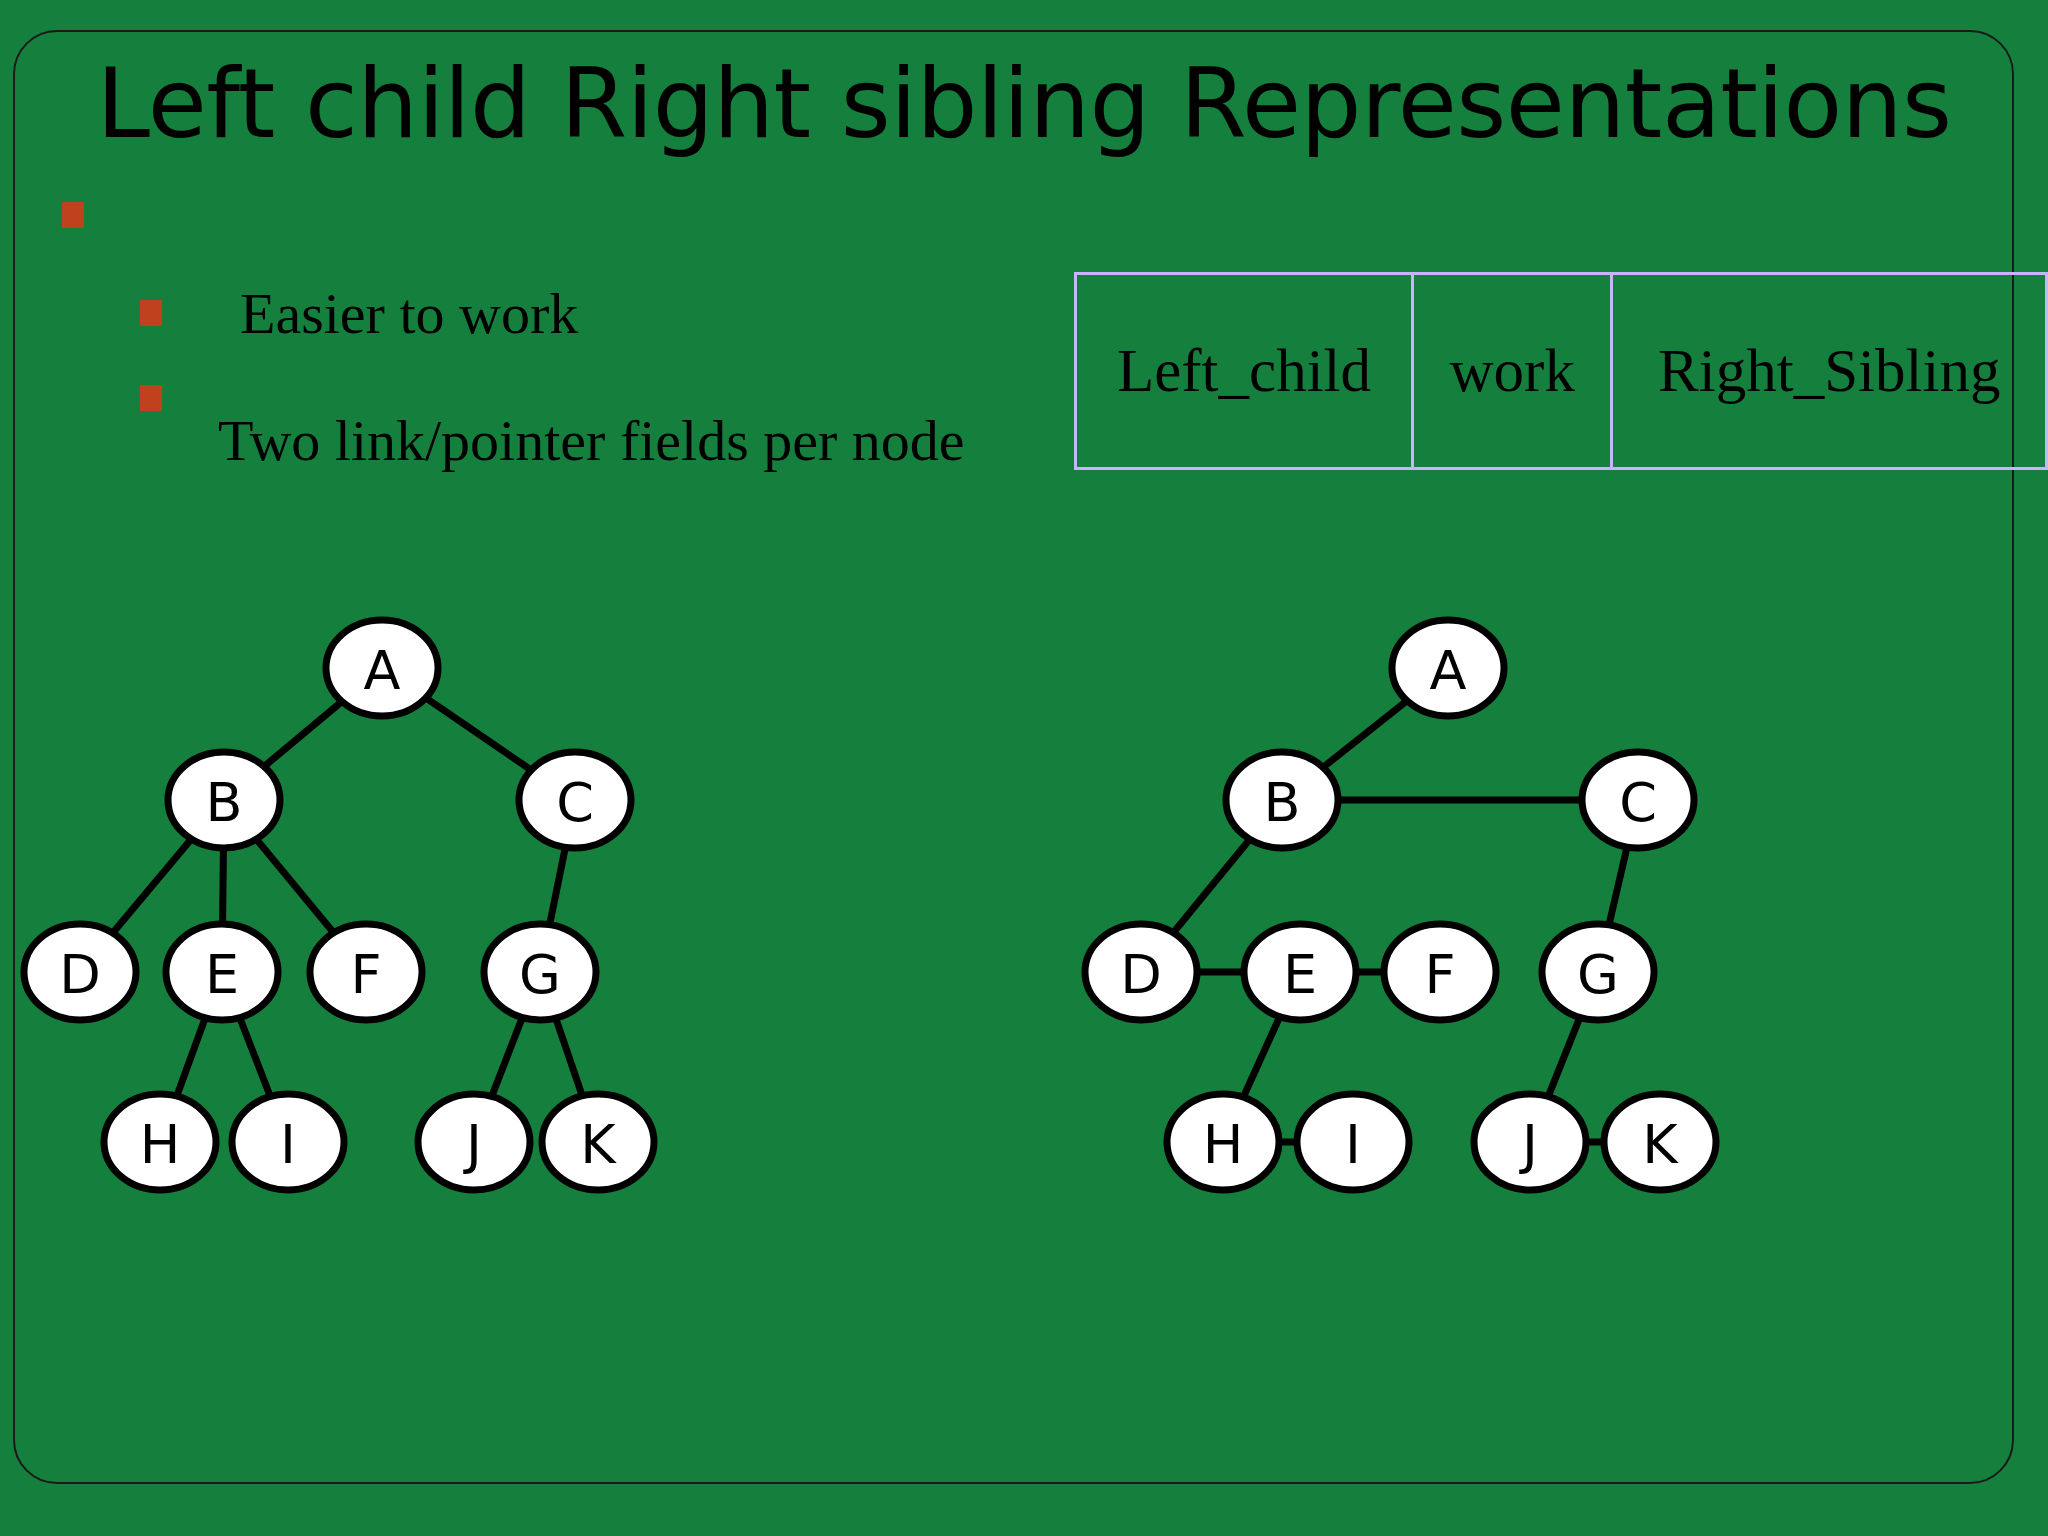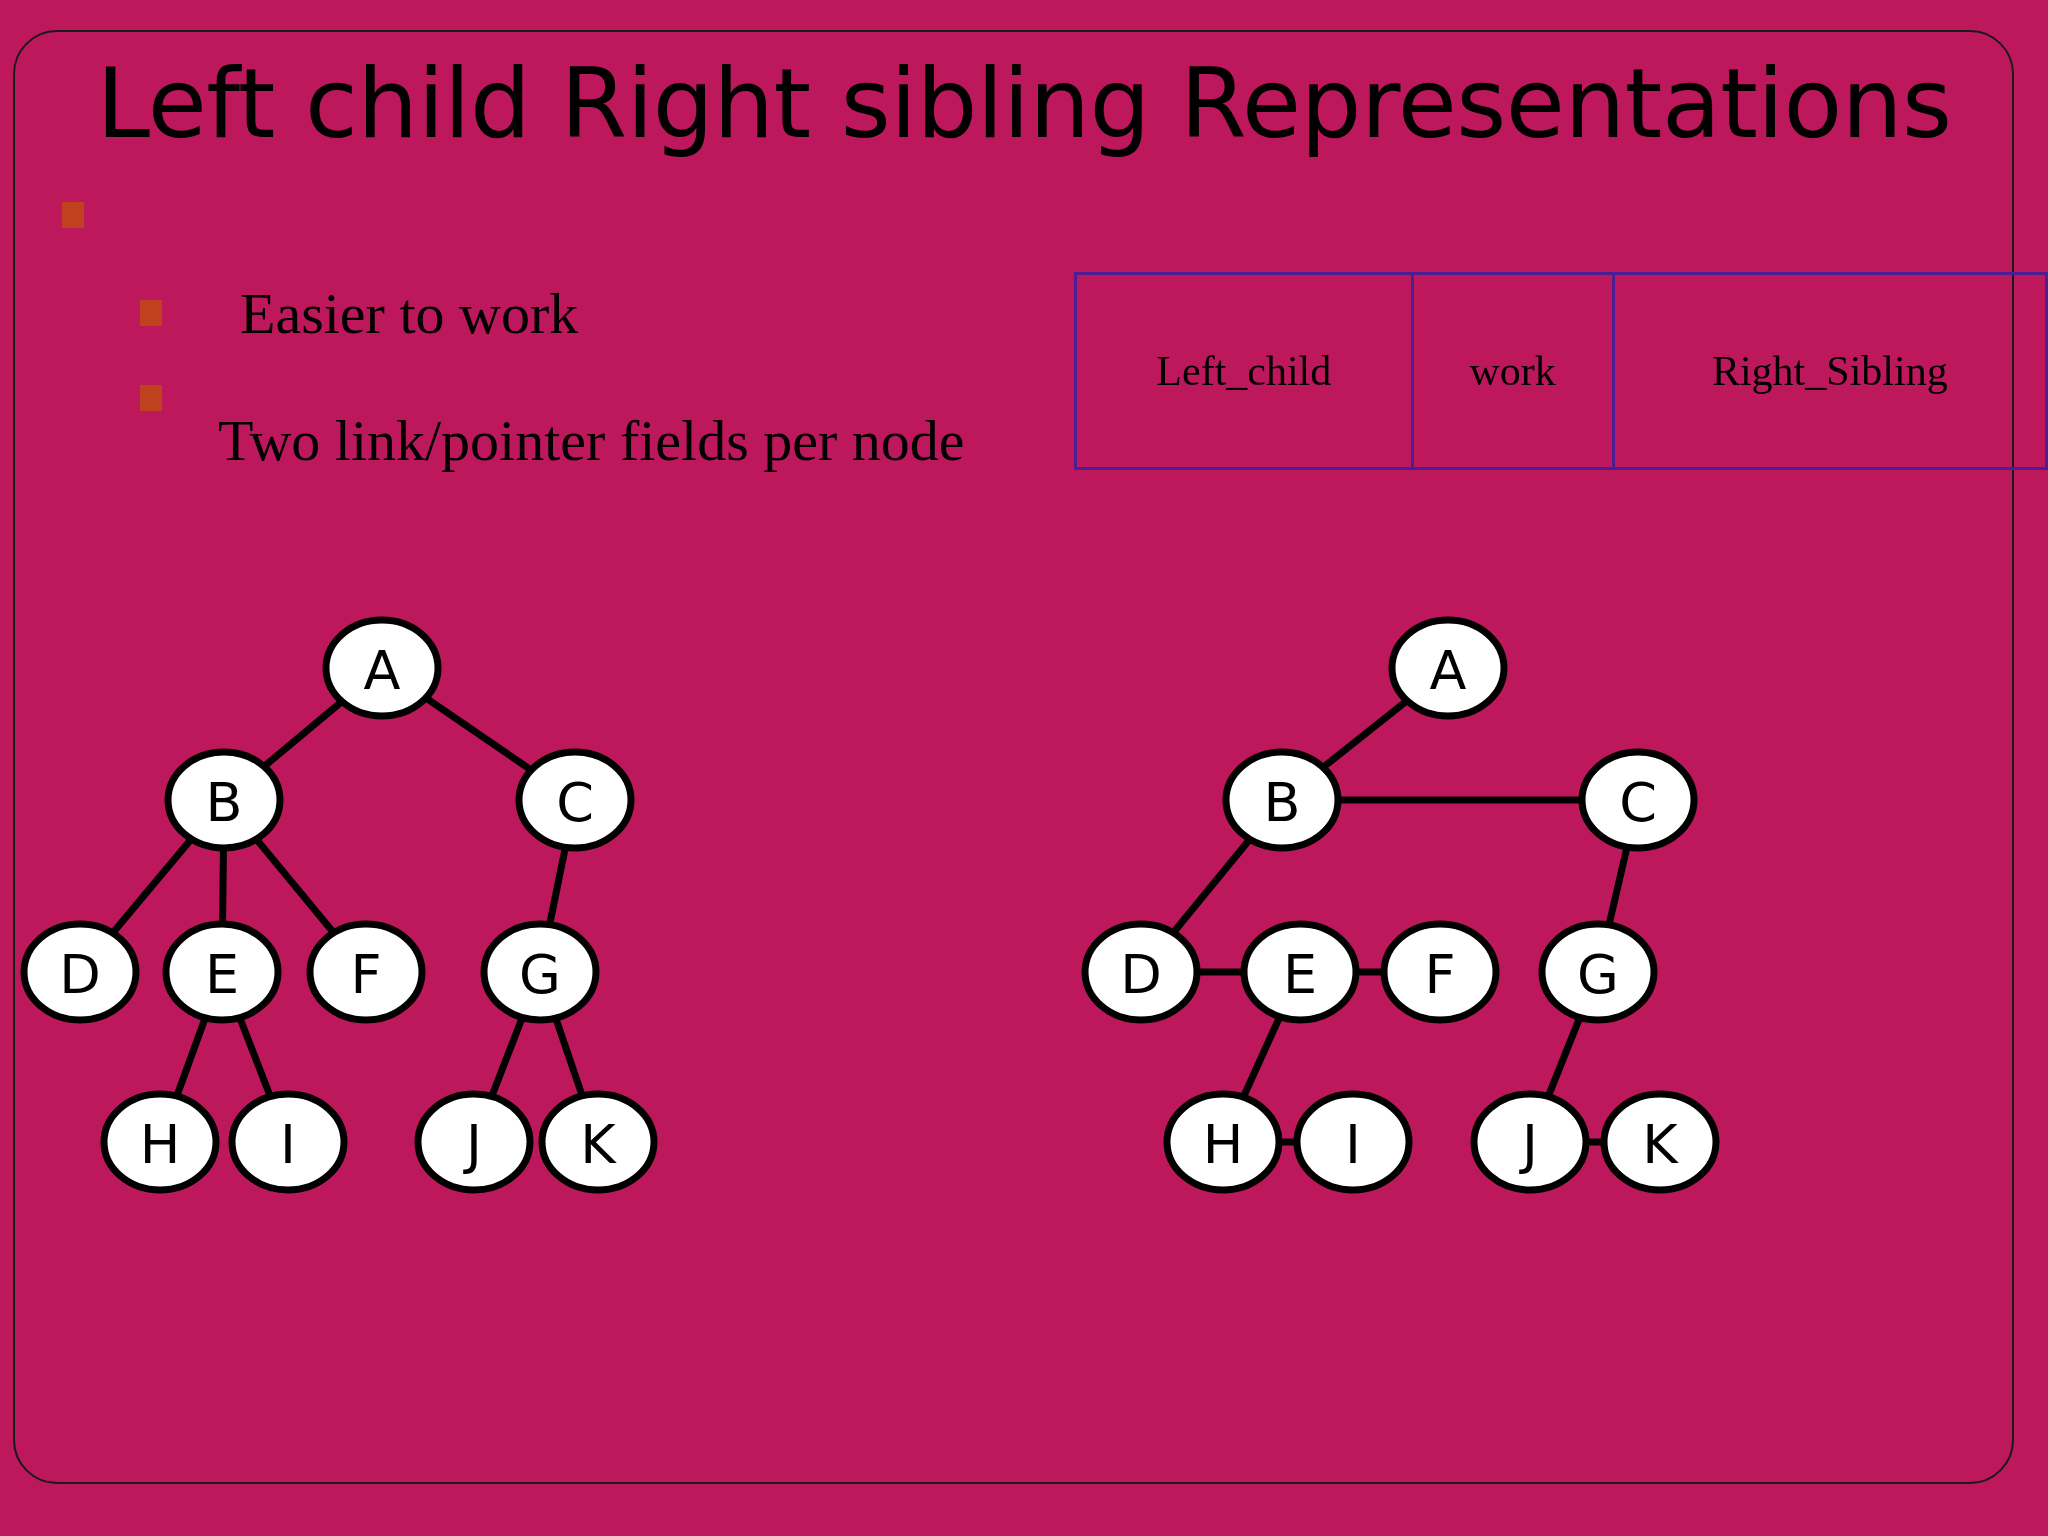--- a/index.html
+++ b/index.html
@@ -12,21 +12,21 @@
     width: 2048px;
     height: 1536px;
     font-family: "Liberation Serif", serif;
     overflow: hidden;
   }
   .slide {
     position: absolute;
     left: 0; top: 0;
     width: 2048px;
     height: 1536px;
-    background: #be185d;
+    background: #15803d;
   }
   
   .slide-frame {
     position: absolute;
     left: 13px;
     top: 30px;
     width: 2001px;
     height: 1454px;
     border: 2px solid #1a1a1a;
     border-radius: 44px;
@@ -81,23 +81,23 @@
 
   
   .node-table {
     position: absolute;
     left: 1074px;
     top: 272px;
     border-collapse: collapse;
     table-layout: fixed;
   }
   .node-table td {
-    border: 3px solid #4c1d95;
+    border: 3px solid #c4b5fd;
     font-family: "Liberation Serif", serif;
-    font-size: 42px;
+    font-size: 61px;
     color: #000000;
     text-align: center;
     vertical-align: middle;
     height: 192px;
     padding: 0 22px;
     white-space: nowrap;
   }
   .node-table td.c-left   { width: 300px; }
   .node-table td.c-data   { width: 160px; }
   .node-table td.c-right  { width: 400px; }

